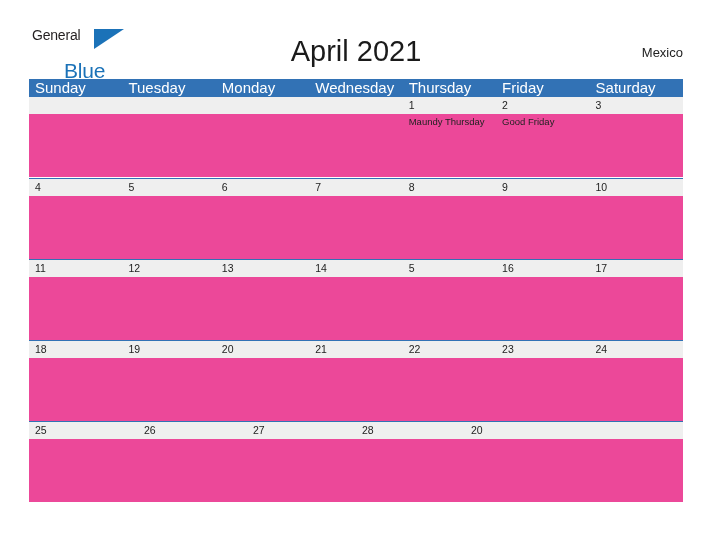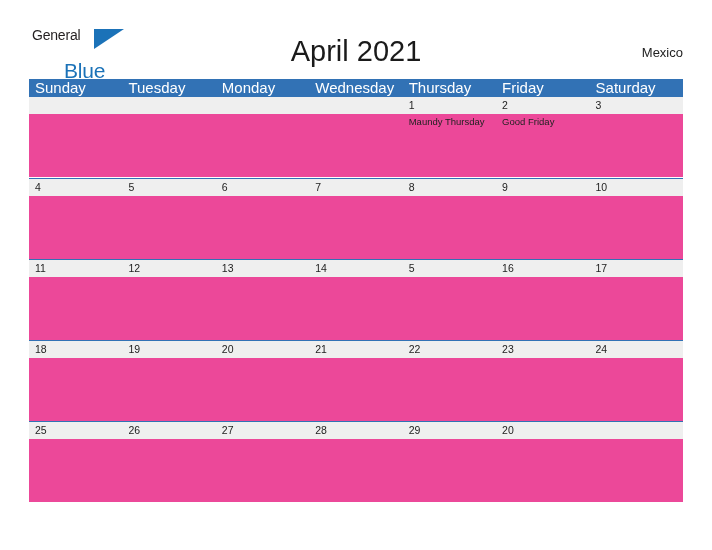--- a/index.html
+++ b/index.html
@@ -309,21 +309,20 @@
         </div>
     </div>
   </div>
 
   <div class="week-row">
     <div class="date-strip">
       <div class="date-cell">25</div>
       <div class="date-cell">26</div>
       <div class="date-cell">27</div>
       <div class="date-cell">28</div>
-      <div class="date-cell">29</div>
       <div class="date-cell">20</div>
       <div class="date-cell"></div>
     </div>
     <div class="event-strip">
       <div class="event-cell">
           <div class="event-text"></div>
         </div>
       <div class="event-cell">
           <div class="event-text"></div>
         </div>

